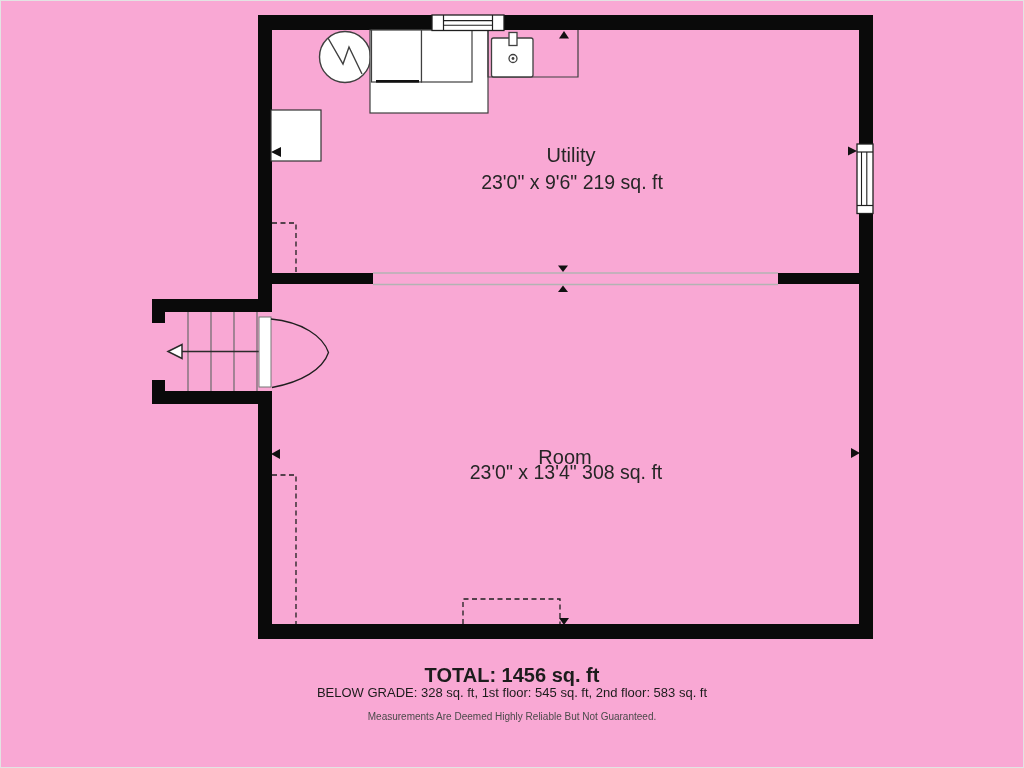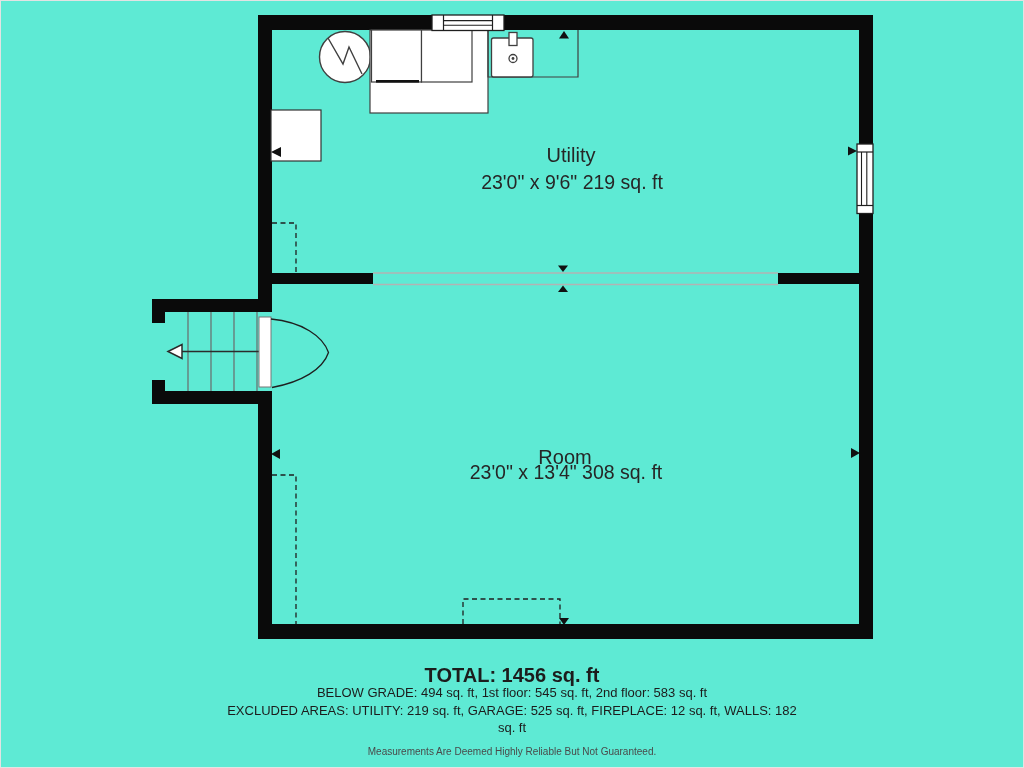--- a/index.html
+++ b/index.html
@@ -1,19 +1,19 @@
 <!DOCTYPE html>
 <html><head>
 <meta charset="utf-8">
 <style>
   html,body{margin:0;padding:0;background:#fff;}
   .canvas{
     position:relative;
     width:1024px;height:768px;
-    background:#5eead4;
+    background:#f9a8d4;
     box-shadow: inset 0 0 0 1px #e3e3e3;
     font-family:"Liberation Sans", sans-serif;
     overflow:hidden;
   }
   svg{position:absolute;left:0;top:0;}
   .room-label{
     position:absolute;
     transform:translateX(-50%);
     color:#262626;
     white-space:nowrap;
@@ -145,18 +145,17 @@
   </svg>
 
   <div class="room-label room-name" style="left:571px;top:144px;">Utility</div>
   <div class="room-label room-dims" style="left:572px;top:171px;">23'0" x 9'6" 219 sq. ft</div>
 
   <div class="room-label room-name" style="left:565px;top:446px;">Room</div>
   <div class="room-label room-dims" style="left:566px;top:461px;">23'0" x 13'4" 308 sq. ft</div>
 
   <div class="summary">
     <div class="total">TOTAL: 1456 sq. ft</div>
-    <div class="line">BELOW GRADE: 494 sq. ft, 1st floor: 545 sq. ft, 2nd floor: 583 sq. ft</div>
-    <div class="line excluded">EXCLUDED AREAS: UTILITY: 219 sq. ft, GARAGE: 525 sq. ft, FIREPLACE: 12 sq. ft, WALLS: 182 sq. ft</div>
+    <div class="line">BELOW GRADE: 328 sq. ft, 1st floor: 545 sq. ft, 2nd floor: 583 sq. ft</div>
     <div class="disclaimer">Measurements Are Deemed Highly Reliable But Not Guaranteed.</div>
   </div>
 
 </div>
 
 </body></html>

